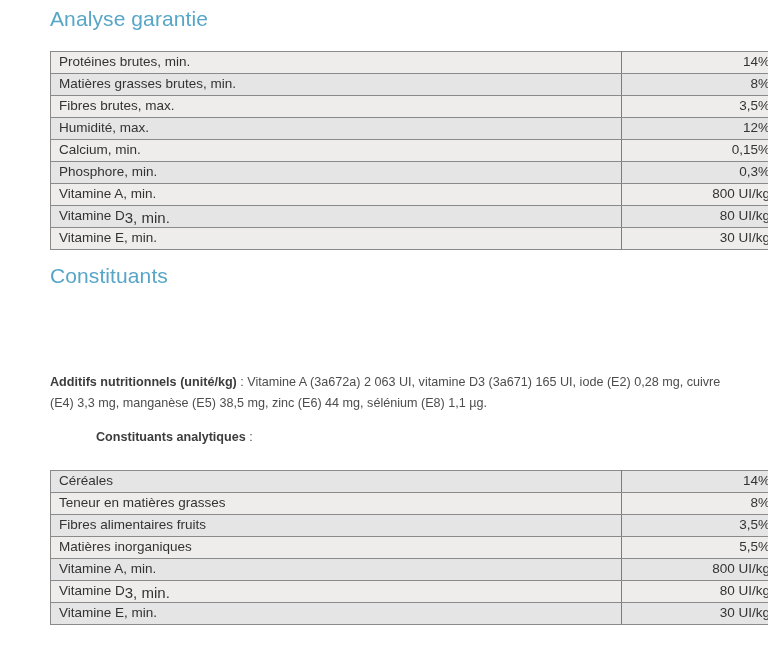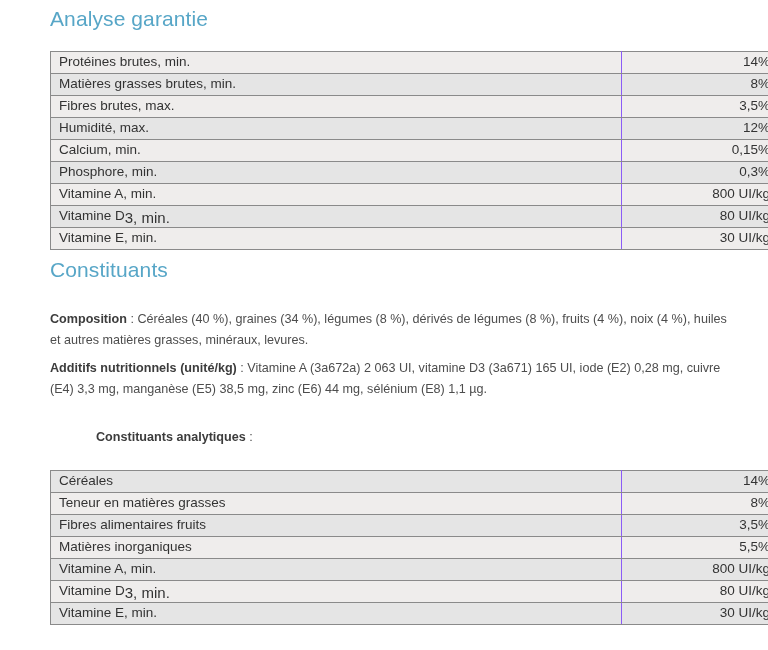--- a/index.html
+++ b/index.html
@@ -26,21 +26,21 @@
   .section-heading {
     color: #57a6c7;
     font-size: 21px;
     font-weight: 400;
     letter-spacing: 0.1px;
     line-height: 1;
     margin: 0;
     padding: 0;
   }
   #heading-analyse { position: absolute; left: 50px; top: 8px; }
-  #heading-constituants { position: absolute; left: 50px; top: 259px; }
+  #heading-constituants { position: absolute; left: 50px; top: 265px; }
 
   
   .spec-table {
     position: absolute;
     left: 50px;
     width: 694px;
     border-collapse: collapse;
     table-layout: fixed;
     font-size: 13.5px;
     color: #333333;
@@ -85,21 +85,21 @@
     position: absolute;
     left: 50px;
     width: 686px;
     font-size: 12.6px;
     line-height: 21px;
     color: #4d4d4d;
     margin: 0;
     text-align: left;
   }
   #para-composition { top: 309px; }
-  #para-additifs    { top: 358px; }
+  #para-additifs    { top: 372px; }
   #para-analytiques-label { top: 427px; margin-left: 46px; }
 
   .body-para .lead {
     font-weight: bold;
     color: #3c3c3c;
   }
 </style>
 </head>
 <body>
 
@@ -143,23 +143,20 @@
         </tr>
         <tr class="row-shaded">
           <td class="cell-label">Vitamine E, min.</td>
           <td class="cell-value">30 UI/kg</td>
         </tr>
       </tbody>
   </table>
 
   <h2 class="section-heading" id="heading-constituants">Constituants</h2>
 
-  <p class="body-para" id="para-composition">
-    <span class="lead">Composition</span><span> : Céréales (40 %), graines (34 %), légumes (8 %), dérivés de légumes (8 %), fruits (4 %), noix (4 %), huiles et autres matières grasses, minéraux, levures.</span>
-  </p>
 
   <p class="body-para" id="para-additifs">
     <span class="lead">Additifs nutritionnels (unité/kg)</span><span> : Vitamine A (3a672a) 2 063 UI, vitamine D3 (3a671) 165 UI, iode (E2) 0,28 mg, cuivre (E4) 3,3 mg, manganèse (E5) 38,5 mg, zinc (E6) 44 mg, sélénium (E8) 1,1 µg.</span>
   </p>
 
   <p class="body-para" id="para-analytiques-label">
     <span class="lead">Constituants analytiques</span><span> :</span>
   </p>
 
   <table class="spec-table" id="table-analytique">

